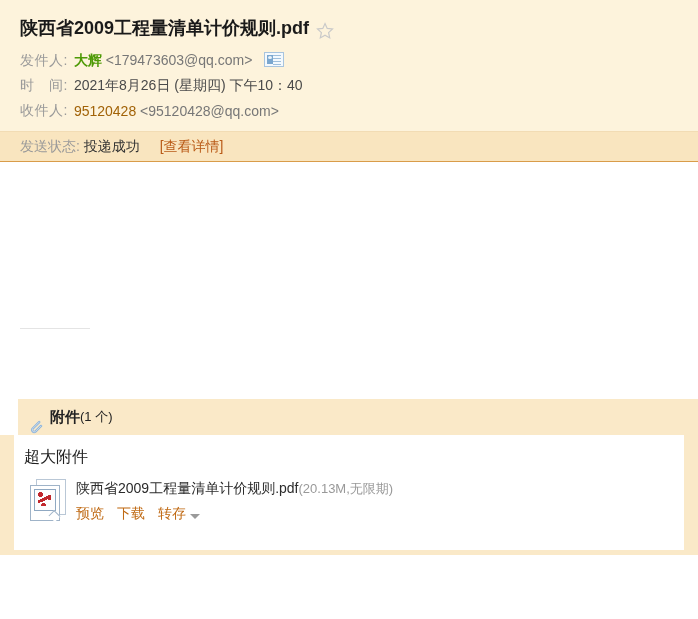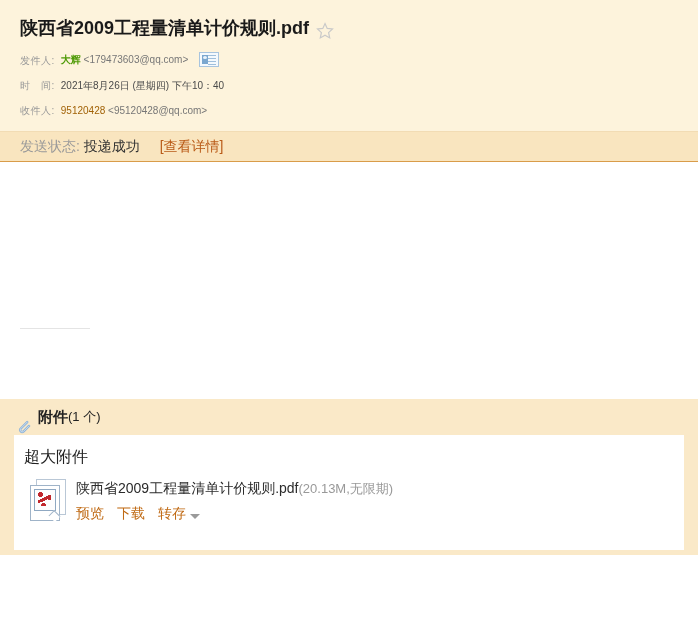--- a/index.html
+++ b/index.html
@@ -47,21 +47,21 @@
   }
 
   .meta-table {
     border-collapse: collapse;
     margin: 0 0 0 20px;
   }
   .meta-row td {
     padding: 0;
     vertical-align: middle;
     height: 25px;
-    font-size: 10px;
+    font-size: 14px;
     white-space: nowrap;
   }
   .meta-label {
     color: #9a9a9a;
     padding-right: 6px !important;
     font-size: 14px;
     letter-spacing: 0.5px;
   }
   .meta-value {
     color: #4a4a4a;
@@ -191,27 +191,28 @@
     width: 70px;
     height: 1px;
     background: #e4e4e4;
   }
 
   
   .attach-bar {
     background: #fae9c8;
     height: 36px;
     line-height: 36px;
-    padding-left: 16px;
+    padding-left: 10px;
     font-size: 15px;
     font-weight: bold;
     color: #222222;
     white-space: nowrap;
     display: flex;
     align-items: center;
+    margin-left: 18px;
   }
   .clip-icon {
     display: inline-block;
     width: 15px;
     height: 15px;
     margin-right: 7px;
     position: relative;
     top: 1px;
   }
   .attach-count {

